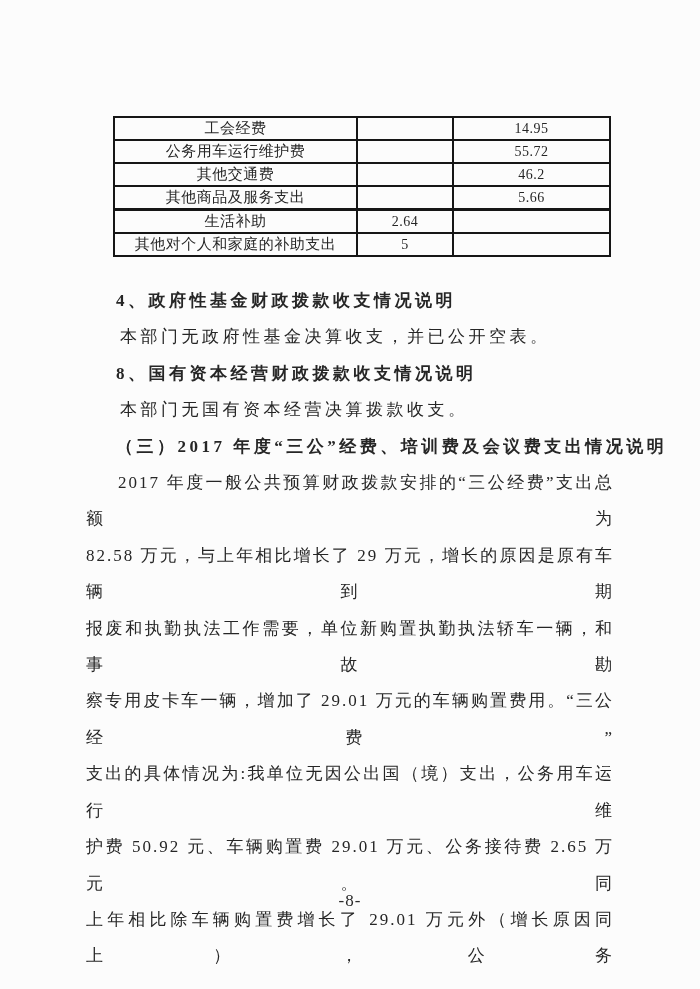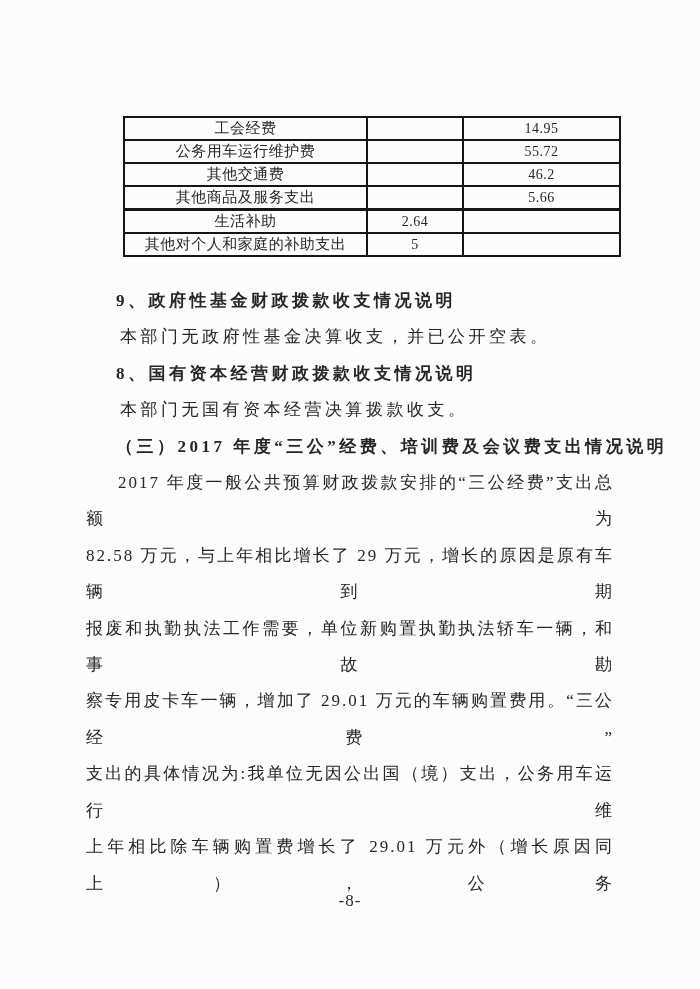--- a/index.html
+++ b/index.html
@@ -8,21 +8,21 @@
     width: 700px;
     height: 989px;
     background: #fcfcfc;
     overflow: hidden;
     font-family: "Liberation Serif", "DejaVu Serif", serif;
     color: #262626;
   }
   
   table.expense-table {
     position: absolute;
-    left: 123px;
+    left: 113px;
     top: 116px;
     width: 496px;
     border-collapse: collapse;
     table-layout: fixed;
   }
   table.expense-table td {
     border: 2px solid #161616;
     height: 21px;
     padding: 0;
     text-align: center;
@@ -117,29 +117,30 @@
       </tr>
       <tr>
         <td class="cell-label">其他对个人和家庭的补助支出</td>
         <td class="cell-amount">5</td>
         <td class="cell-amount"></td>
       </tr>
     </tbody>
   </table>
 
   <div class="text-flow">
-    <p class="heading-line">9、政府性基金财政拨款收支情况说明</p>
+    <p class="heading-line">4、政府性基金财政拨款收支情况说明</p>
     <p class="plain-line">本部门无政府性基金决算收支，并已公开空表。</p>
     <p class="heading-line">8、国有资本经营财政拨款收支情况说明</p>
     <p class="plain-line">本部门无国有资本经营决算拨款收支。</p>
     <p class="heading-line">（三）2017 年度“三公”经费、培训费及会议费支出情况说明</p>
     <p class="para-line first">2017 年度一般公共预算财政拨款安排的“三公经费”支出总额为</p>
     <p class="para-line">82.58 万元，与上年相比增长了 29 万元，增长的原因是原有车辆到期</p>
     <p class="para-line">报废和执勤执法工作需要，单位新购置执勤执法轿车一辆，和事故勘</p>
     <p class="para-line">察专用皮卡车一辆，增加了 29.01 万元的车辆购置费用。“三公经费”</p>
     <p class="para-line">支出的具体情况为:我单位无因公出国（境）支出，公务用车运行维</p>
+    <p class="para-line">护费 50.92 元、车辆购置费 29.01 万元、公务接待费 2.65 万元。同</p>
     <p class="para-line">上年相比除车辆购置费增长了 29.01 万元外（增长原因同上），公务</p>
 
   </div>
 
   <div class="page-number">-8-</div>
 
 </div>
 
 </body></html>

